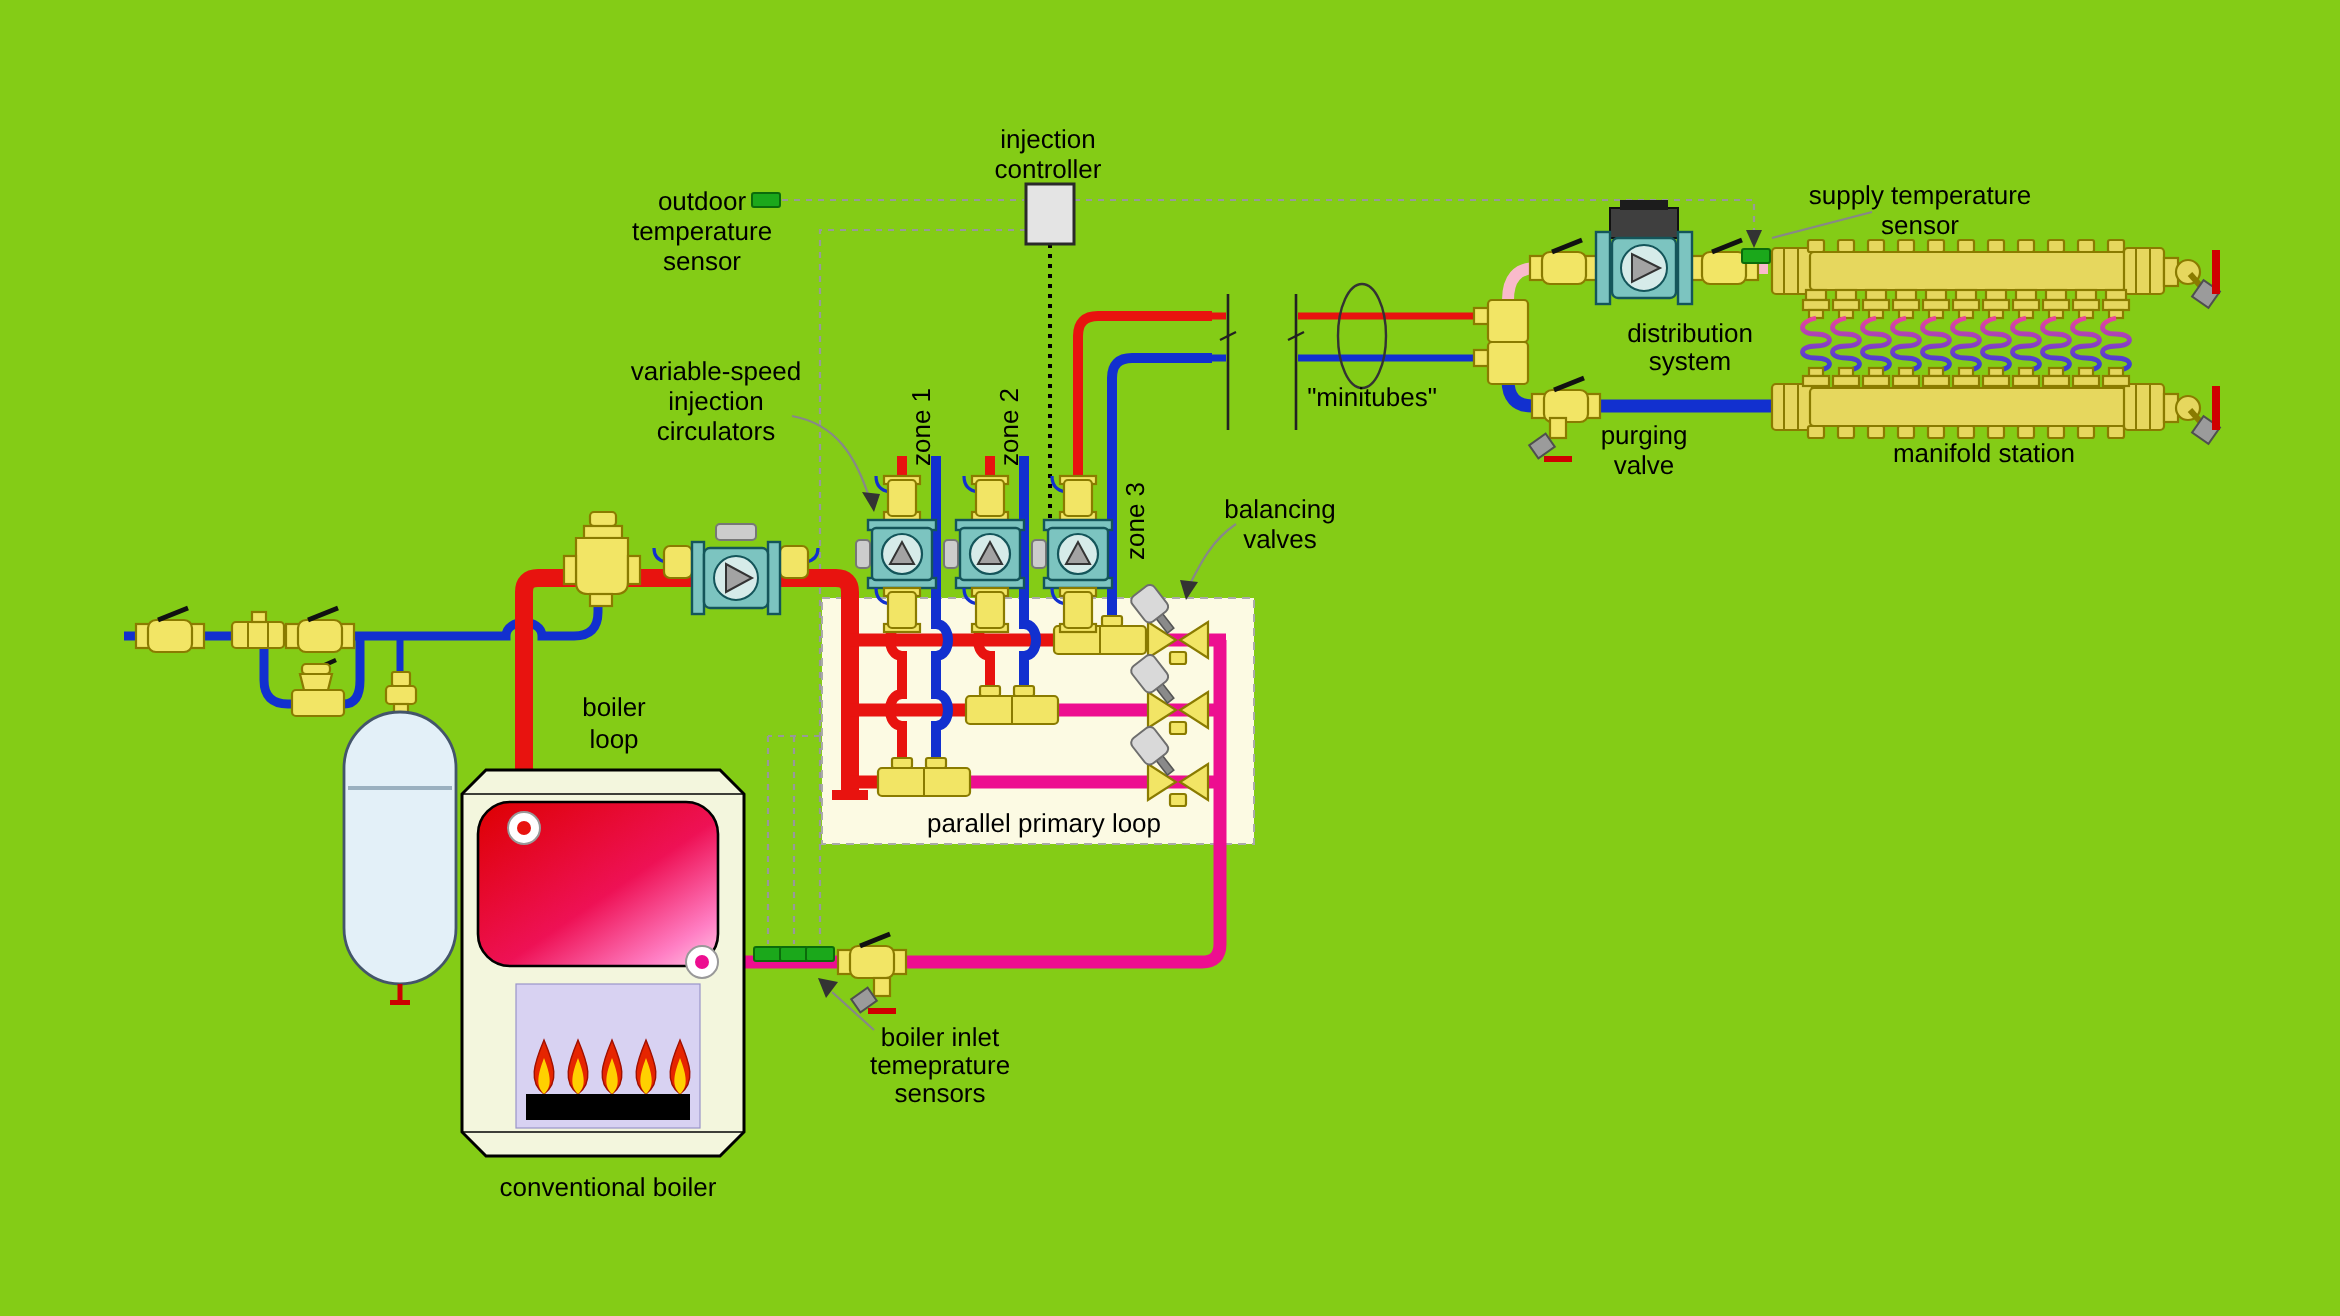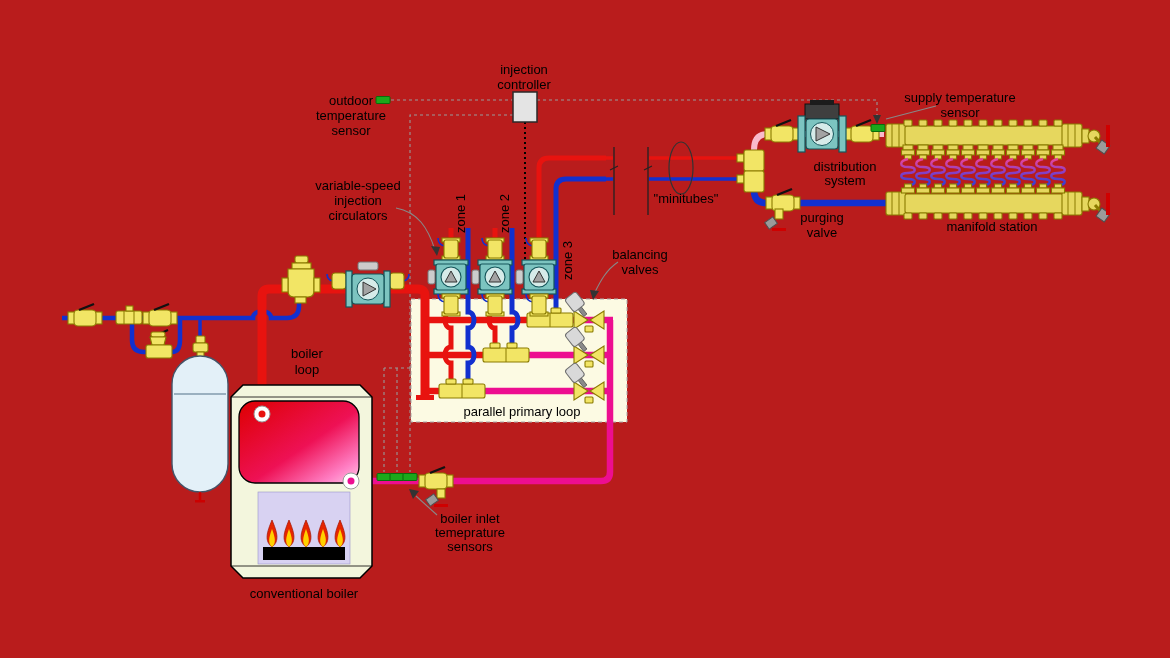--- a/index.html
+++ b/index.html
@@ -1,16 +1,16 @@
 <!DOCTYPE html>
 <html><head>
 <meta charset="utf-8">
 <style>
   html,body{margin:0;padding:0;background:#fff;}
-  .stage{width:1170px;height:658px;position:relative;background:#b91c1c;overflow:hidden;}
+  .stage{width:1170px;height:658px;position:relative;background:#84cc16;overflow:hidden;}
   svg{display:block;}
   text{font-family:"Liberation Sans", sans-serif;font-size:13px;fill:#000;}
   .fit{fill:#f2e565;stroke:#8a7b00;stroke-width:1.1;}
   .fit2{fill:#e6d75e;stroke:#8a7b00;stroke-width:1.1;}
   .teal{fill:#7cc4c0;stroke:#14555a;stroke-width:1.2;}
   .dash{stroke:#999;stroke-width:1.1;stroke-dasharray:3 3;fill:none;}
   .ptr{stroke:#888;stroke-width:1.1;fill:none;}
   .ah{fill:#333;stroke:none;}
 </style>
 </head>

